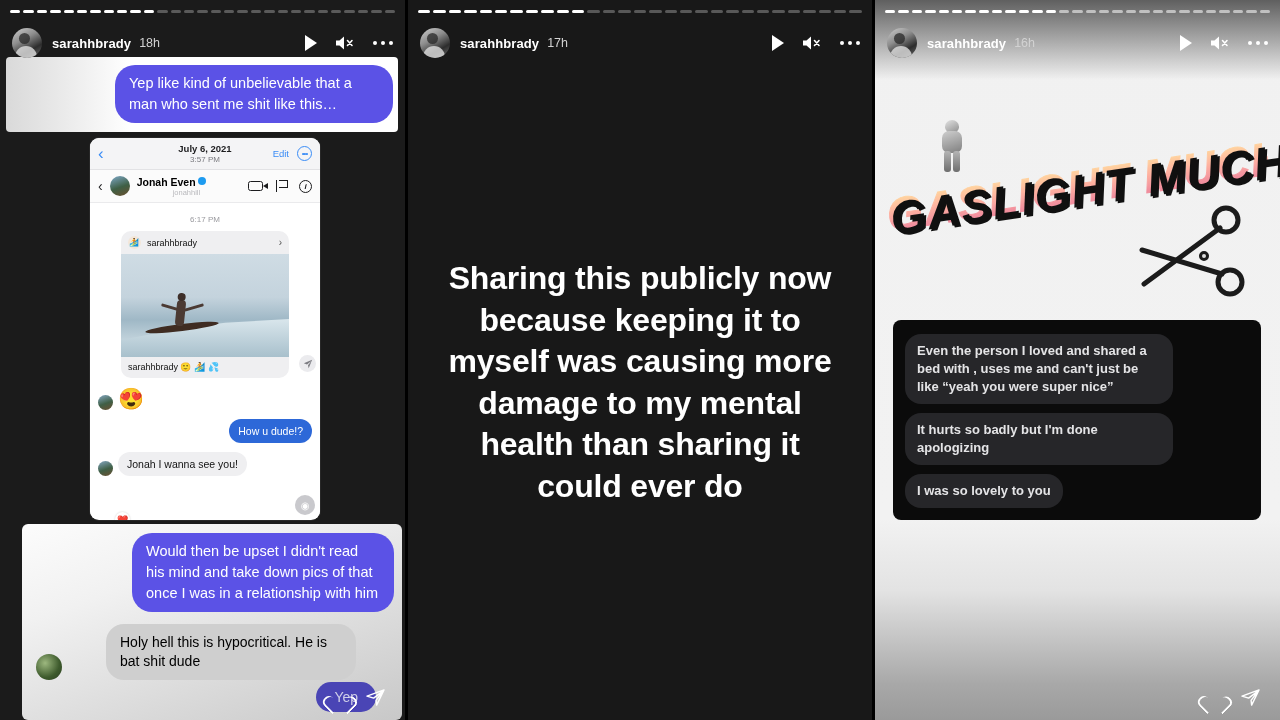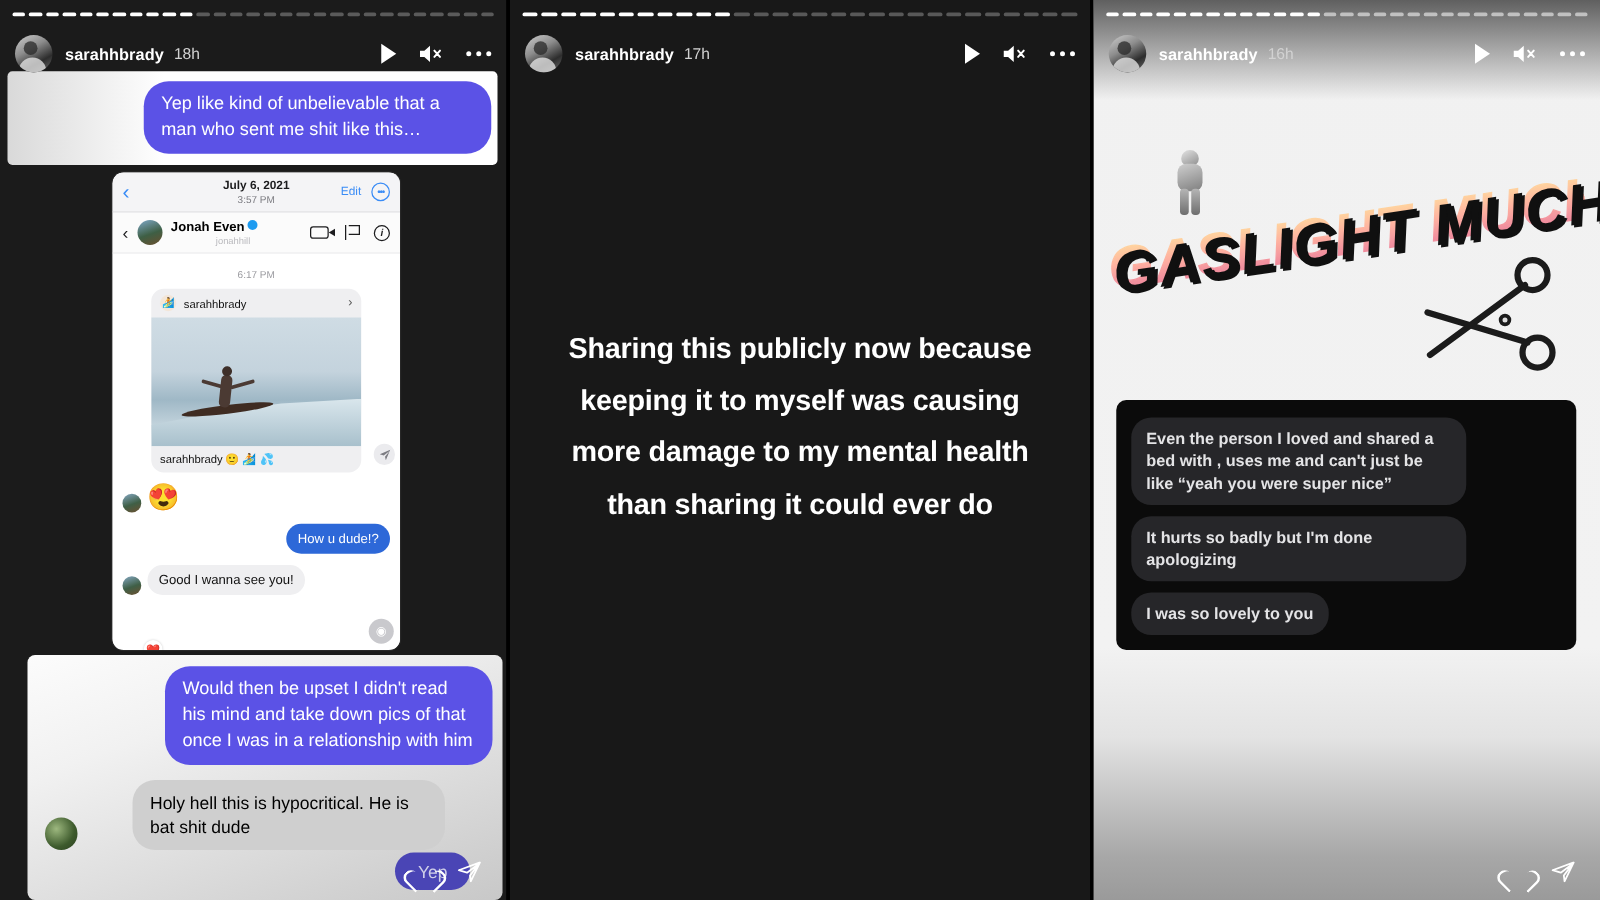--- a/index.html
+++ b/index.html
@@ -141,21 +141,21 @@
   .bot-actions { position:absolute; bottom:14px; right:20px; display:flex; gap:18px; z-index:40; }
   .heart-ico { width:19px; height:17px; position:relative; }
   .heart-ico::before, .heart-ico::after { content:""; position:absolute; top:0; width:9.5px; height:15px;
      border-radius:9.5px 9.5px 0 0; border:2px solid #fff; border-bottom:none; }
   .heart-ico::before { left:9.5px; transform-origin:0 100%; transform: rotate(45deg); border-left:none; }
   .heart-ico::after { left:0px; transform-origin:100% 100%; transform: rotate(-45deg); border-right:none; }
   .send-ico { width:19px; height:17px; }
 
   
   .quote { position:absolute; left:28px; right:28px; top:258px; text-align:center; color:#fff;
-     font-size:23px; line-height:41.5px; font-weight:700; letter-spacing:-.2px; }
+     font-size:32px; line-height:41.5px; font-weight:700; letter-spacing:-.2px; }
 
   
   .p3-bg { position:absolute; inset:0;
      background: linear-gradient(#f1f1f1 0%,#f2f2f2 72%,#e3e3e3 82%,#a8a8a8 95%,#9a9a9a 100%); }
   .p3-top-shade { position:absolute; left:0; right:0; top:0; height:80px;
      background: linear-gradient(rgba(70,70,70,.85),rgba(150,150,150,0)); }
   .gl-wrap { position:absolute; left:0; right:0; top:118px; height:180px; }
   .astro { position:absolute; left:66px; top:2px; width:22px; height:52px; }
   .astro .hd { position:absolute; left:4px; top:0; width:14px; height:13px; border-radius:50% 50% 45% 45%;
      background: linear-gradient(150deg,#e3e3e3,#8d8d8d); }
@@ -300,21 +300,21 @@
           <span class="big-emoji">😍</span>
           <span class="react-heart" style="left:25px;">❤️</span>
         </div>
 
         <div class="msgrow right">
           <span class="bub-blue-sm">How u dude!?</span>
         </div>
 
         <div class="msgrow">
           <span class="mini-ava"></span>
-          <span class="bub-grey">Good I wanna see you!</span>
+          <span class="bub-grey">Jonah I wanna see you!</span>
         </div>
 
         <div class="cam-chip">◉</div>
       </div>
     </div>
 
     <div class="card-bot">
       <div class="bub-blue">Would then be upset I didn't read his mind and take down pics of that once I was in a relationship with him</div>
       <div class="bot-grey-row">
         <span class="bot-ava"></span>

